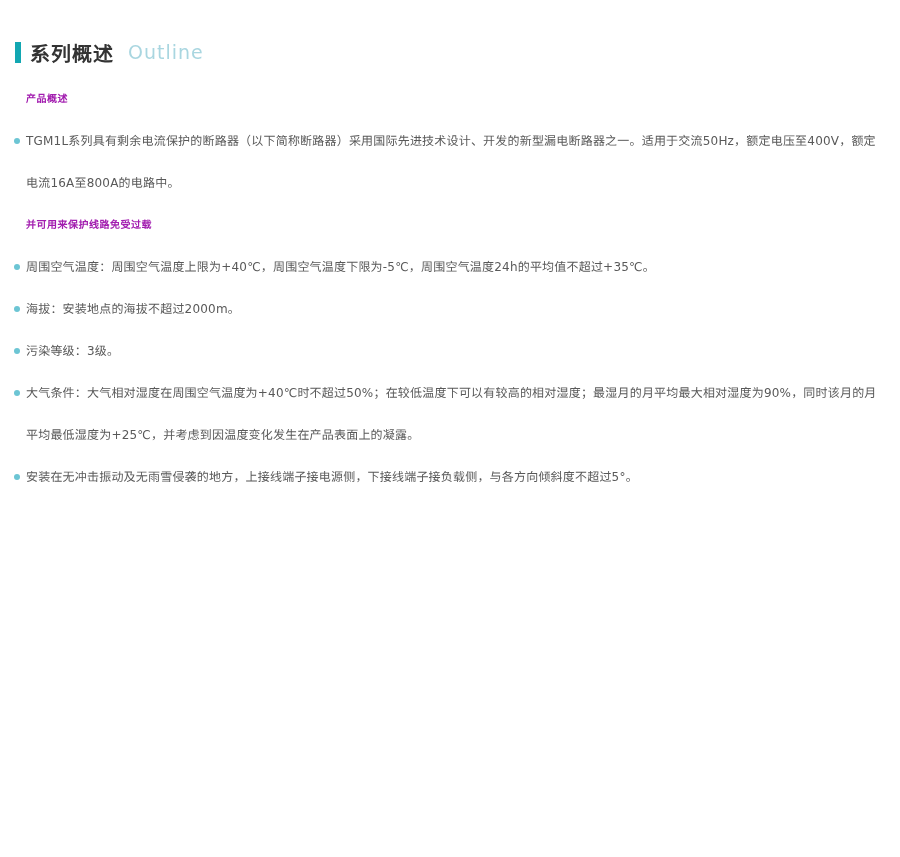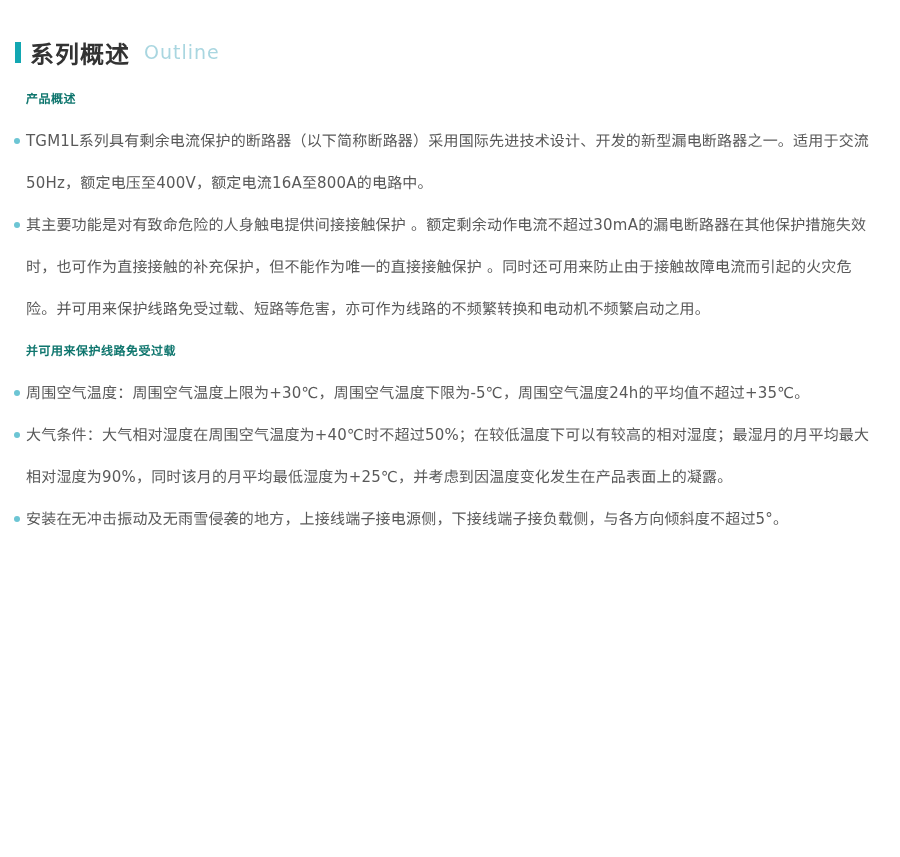--- a/index.html
+++ b/index.html
@@ -27,53 +27,53 @@
     margin-left: 1px;
   }
   .title-bar {
     width: 6px;
     height: 21px;
     background: #12a7b2;
     margin-right: 9px;
     flex: 0 0 auto;
   }
   .title-cn {
-    font-size: 24px;
+    font-size: 20px;
     font-weight: bold;
     color: #333333;
     letter-spacing: 1px;
   }
   .title-en {
     font-size: 19px;
     color: #a9d6e0;
     margin-left: 14px;
     letter-spacing: 1px;
     text-align: right;
   }
   
   .content {
     margin-top: 14px;
   }
   .section-heading {
-    font-size: 12px;
+    font-size: 10px;
     font-weight: bold;
-    color: #0f766e;
+    color: #a21caf;
     line-height: 42px;
     margin: 0 0 0 12px;
     letter-spacing: 0.5px;
   }
   ul.bullet-list {
     list-style: none;
     margin: 0;
     padding: 0;
   }
   ul.bullet-list li {
     position: relative;
     padding-left: 12px;
-    font-size: 15px;
+    font-size: 12px;
     line-height: 42px;
     color: #595959;
     letter-spacing: 0.2px;
   }
   .bullet-dot {
     position: absolute;
     left: 0;
     top: 18px;
     width: 6px;
     height: 6px;
@@ -93,31 +93,35 @@
   </div>
 
   <div class="content">
 
     <h2 class="section-heading">产品概述</h2>
     <ul class="bullet-list">
       <li>
         <span class="bullet-dot"></span>
         <span>TGM1L系列具有剩余电流保护的断路器（以下简称断路器）采用国际先进技术设计、开发的新型漏电断路器之一。适用于交流50Hz，额定电压至400V，额定电流16A至800A的电路中。</span>
       </li>
-      <li>
-        <span class="bullet-dot"></span>
-        <span>其主要功能是对有致命危险的人身触电提供间接接触保护 。额定剩余动作电流不超过30mA的漏电断路器在其他保护措施失效时，也可作为直接接触的补充保护，但不能作为唯一的直接接触保护 。同时还可用来防止由于接触故障电流而引起的火灾危险。并可用来保护线路免受过载、短路等危害，亦可作为线路的不频繁转换和电动机不频繁启动之用。</span>
-      </li>
     </ul>
 
     <h2 class="section-heading">并可用来保护线路免受过载</h2>
     <ul class="bullet-list">
       <li>
         <span class="bullet-dot"></span>
-        <span>周围空气温度：周围空气温度上限为+30℃，周围空气温度下限为-5℃，周围空气温度24h的平均值不超过+35℃。</span>
+        <span>周围空气温度：周围空气温度上限为+40℃，周围空气温度下限为-5℃，周围空气温度24h的平均值不超过+35℃。</span>
+      </li>
+      <li>
+        <span class="bullet-dot"></span>
+        <span>海拔：安装地点的海拔不超过2000m。</span>
+      </li>
+      <li>
+        <span class="bullet-dot"></span>
+        <span>污染等级：3级。</span>
       </li>
       <li>
         <span class="bullet-dot"></span>
         <span>大气条件：大气相对湿度在周围空气温度为+40℃时不超过50%；在较低温度下可以有较高的相对湿度；最湿月的月平均最大相对湿度为90%，同时该月的月平均最低湿度为+25℃，并考虑到因温度变化发生在产品表面上的凝露。</span>
       </li>
       <li>
         <span class="bullet-dot"></span>
         <span>安装在无冲击振动及无雨雪侵袭的地方，上接线端子接电源侧，下接线端子接负载侧，与各方向倾斜度不超过5°。</span>
       </li>
     </ul>

